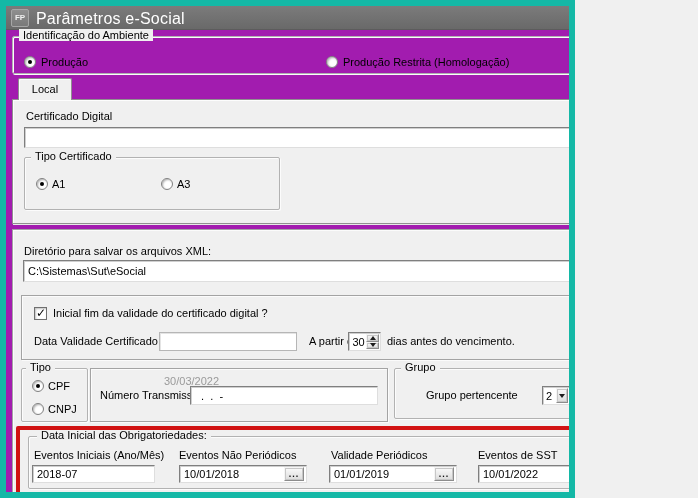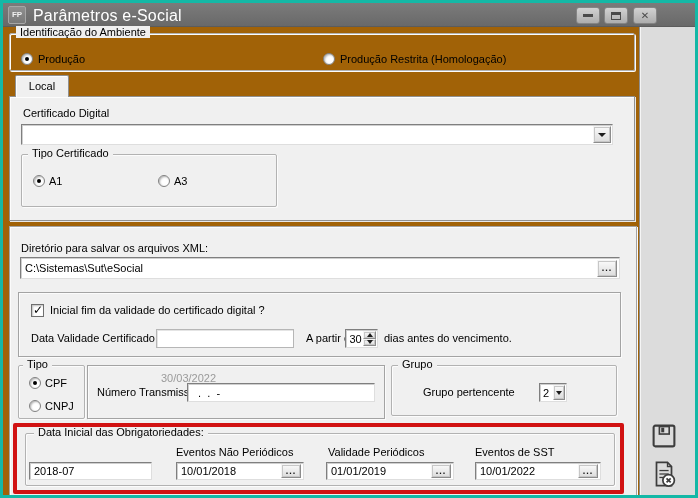--- a/index.html
+++ b/index.html
@@ -1,19 +1,19 @@
 <!DOCTYPE html>
 <html><head>
 <meta charset="utf-8">
 <style>
   * { box-sizing: border-box; margin: 0; padding: 0; }
   html,body { width:698px; height:498px; overflow:hidden; }
   body { font-family:"Liberation Sans","DejaVu Sans",sans-serif; font-size:11px; color:#000; background:#f0f0f0; }
 
-  #window { position:relative; width:698px; height:498px; background:#a16207; border:3px solid #14b8a6; overflow:hidden; }
+  #window { position:relative; width:575px; height:498px; background:#a21caf; border:6px solid #14b8a6; overflow:hidden; }
 
   
   .titlebar { position:absolute; left:0; top:0; width:100%; height:24px;
     background:linear-gradient(#7b7b7b,#696969); border-bottom:1px solid #5c5c5c; }
   .app-icon { position:absolute; left:5px; top:3px; width:18px; height:18px;
     background:linear-gradient(#8f8f8f,#797979); border:1px solid #a6a6a6; border-radius:2px;
     color:#f0f0f0; font-size:8px; font-weight:bold; text-align:center; line-height:16px; }
   .title-text { position:absolute; left:30px; top:4px; color:#ffffff; font-size:16px; letter-spacing:.2px; }
   .winbtn { position:absolute; top:4px; width:24px; height:17px; border-radius:3px;
     background:linear-gradient(#d2d2d2,#adadad); border:1px solid #858585;
@@ -194,20 +194,21 @@
     <span class="mini-btn" style="right:1px; top:1px; width:12px; height:15px;">
         <span class="arr-down small"></span>
       </span>
   </div>
 
   <div class="highlight" style="border-color: rgb(209, 18, 18);"></div>
 
   <div class="groupbox" style="left:22px; top:430px; width:590px; height:53px; z-index:4; background:#f0f0f0;padding-left:12px;">
     <span class="legend" style="left:8px;">Data Inicial das Obrigatoriedades:</span>
   </div>
+  <span class="lbl" style="left:28px; top:443px; z-index:5;">Eventos Iniciais (Ano/Mês)</span>
   <div class="field-wrap" style="left:26px; top:459px; width:123px; height:18px; z-index:5;">
     <input type="text" value="2018-07" style="">
   </div>
   <span class="lbl" style="left:173px; top:443px; z-index:5;">Eventos Não Periódicos</span>
   <div class="field-wrap" style="left:173px; top:459px; width:128px; height:18px; z-index:5;">
     <input type="text" value="10/01/2018" style="">
     <span class="mini-btn browse-btn" style="right:2px; top:1px; width:20px; height:14px;">...</span>
   </div>
   <span class="lbl" style="left:325px; top:443px; z-index:5;">Validade Periódicos</span>
   <div class="field-wrap" style="left:323px; top:459px; width:128px; height:18px; z-index:5;">

